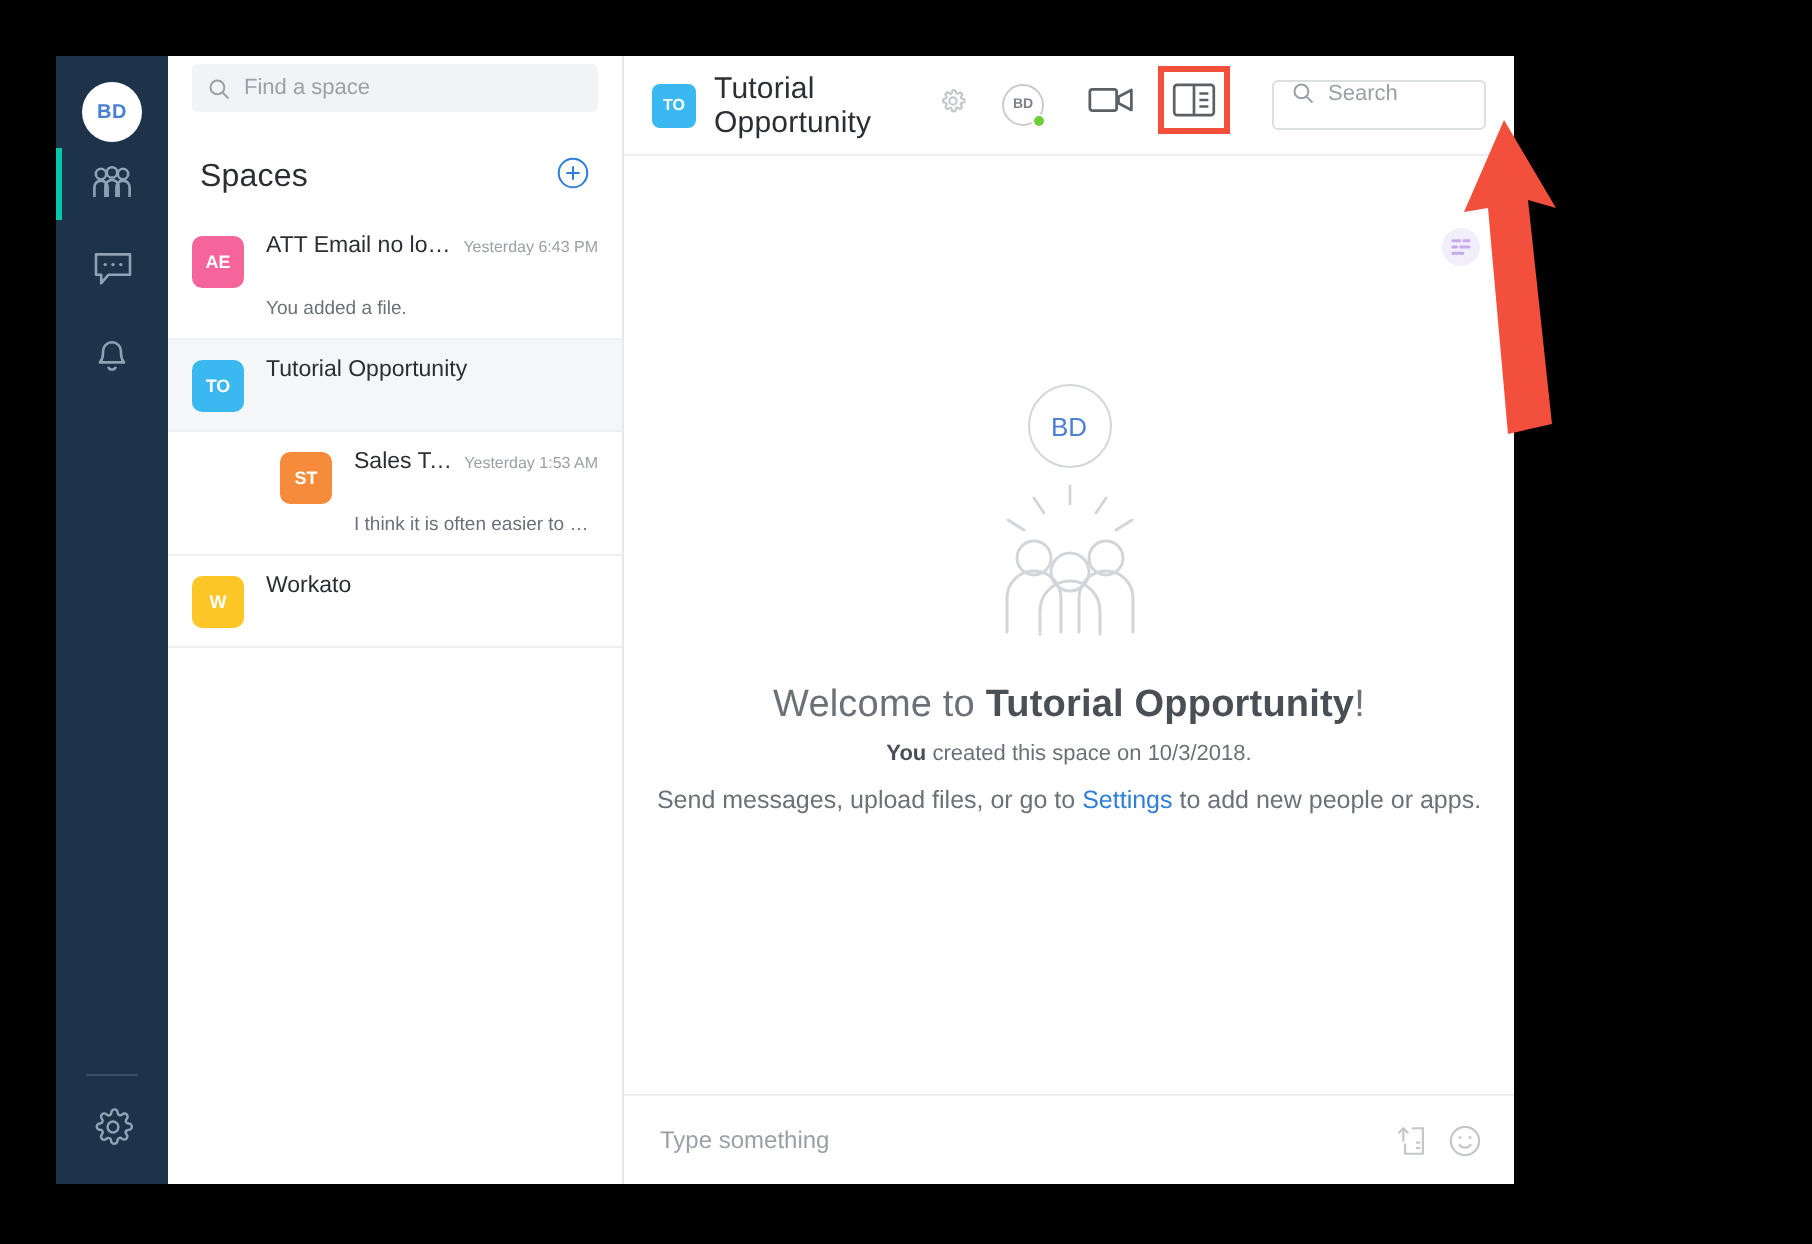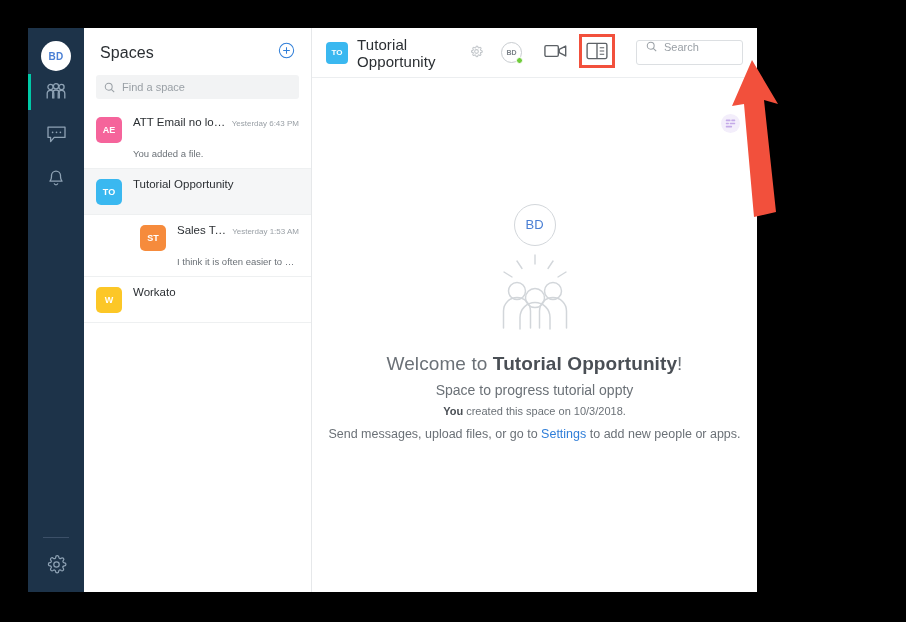--- a/index.html
+++ b/index.html
@@ -371,40 +371,40 @@
       <span>
         <svg width="21" height="21" viewBox="0 0 24 24" fill="none" stroke="currentColor" stroke-width="1.4">
           <circle cx="12" cy="12" r="3.1"></circle>
           <path d="M19.3 14.4a1.5 1.5 0 0 0 .3 1.65l.06.05a1.8 1.8 0 1 1-2.55 2.55l-.05-.06a1.5 1.5 0 0 0-1.65-.3 1.5 1.5 0 0 0-.9 1.37v.15a1.8 1.8 0 1 1-3.6 0v-.08a1.5 1.5 0 0 0-.98-1.37 1.5 1.5 0 0 0-1.65.3l-.05.06a1.8 1.8 0 1 1-2.55-2.55l.06-.05a1.5 1.5 0 0 0 .3-1.65 1.5 1.5 0 0 0-1.37-.9h-.15a1.8 1.8 0 1 1 0-3.6h.08a1.5 1.5 0 0 0 1.37-.98 1.5 1.5 0 0 0-.3-1.65l-.06-.05A1.8 1.8 0 1 1 8.4 4.9l.05.06a1.5 1.5 0 0 0 1.65.3h.07a1.5 1.5 0 0 0 .9-1.37v-.15a1.8 1.8 0 1 1 3.6 0v.08a1.5 1.5 0 0 0 .9 1.37 1.5 1.5 0 0 0 1.65-.3l.05-.06a1.8 1.8 0 1 1 2.55 2.55l-.06.05a1.5 1.5 0 0 0-.3 1.65v.07a1.5 1.5 0 0 0 1.37.9h.15a1.8 1.8 0 1 1 0 3.6h-.08a1.5 1.5 0 0 0-1.37.9z"></path>
         </svg>
       </span>
     </div>
   </div>
 
   <div id="spaces-panel">
+    <div id="search-space-wrap">
+      <span class="sicon">
+        <svg width="11" height="11" viewBox="0 0 14 14" fill="none" stroke="currentColor" stroke-width="1.3">
+          <circle cx="6" cy="6" r="4.4"></circle>
+            <path d="M9.3 9.3L13 13"></path>
+        </svg>
+      </span>
+      <input id="find-space-input" type="text" placeholder="Find a space" style="">
+    </div>
+
     <div id="spaces-header">
       <div id="spaces-title">Spaces</div>
       <div id="add-space-button">
         <span>
           <svg width="17" height="17" viewBox="0 0 20 20" fill="none" stroke="currentColor" stroke-width="1.2">
             <circle cx="10" cy="10" r="8.4"></circle>
             <path d="M10 6.1v7.8M6.1 10h7.8"></path>
           </svg>
         </span>
       </div>
-    </div>
-
-    <div id="search-space-wrap">
-      <span class="sicon">
-        <svg width="11" height="11" viewBox="0 0 14 14" fill="none" stroke="currentColor" stroke-width="1.3">
-          <circle cx="6" cy="6" r="4.4"></circle>
-            <path d="M9.3 9.3L13 13"></path>
-        </svg>
-      </span>
-      <input id="find-space-input" type="text" placeholder="Find a space" style="">
     </div>
 
     <div id="space-list">
         <div class="space-row">
           <div class="space-av" style="background: rgb(245, 100, 155);">AE</div>
           <div class="space-body">
             <div class="space-line1">
               <div class="space-name">ATT Email no longe…</div>
               <div class="space-time">Yesterday 6:43 PM</div>
             </div>
@@ -519,25 +519,42 @@
             <circle cx="61" cy="38" r="8.5"></circle>
             <path d="M47.5 75V58a13.5 13.5 0 0 1 27 0v17"></path>
             <circle cx="43" cy="45" r="9.5"></circle>
             <path d="M28 76V64.5a15 15 0 0 1 30 0V76"></path>
           </g>
         </svg>
       </div>
 
       <h1 id="welcome-heading"><span>Welcome to </span><b>Tutorial Opportunity</b><span>!</span></h1>
 
-      <div id="welcome-subtitle">Space to progress tutorial oppty</div>
 
       <div id="welcome-created"><b>You</b><span> created this space on 10/3/2018.</span></div>
 
       <div id="welcome-hint"><span>Send messages, upload files, or go to </span><span id="settings-link">Settings</span><span> to add new people or apps.</span></div>
     </div>
 
+    <div id="composer">
+      <input id="message-input" type="text" placeholder="Type something" style="">
+      <span class="composer-icon">
+        <svg width="17" height="17" viewBox="0 0 20 20" fill="none" stroke="currentColor" stroke-width="1.3">
+          <path d="M10.5 2.5H17v15H6.5v-6" stroke-linejoin="round"></path>
+          <path d="M13 11h2.5M13 14h2.5"></path>
+          <path d="M5.5 2.5v8M2.6 5.4l2.9-2.9 2.9 2.9"></path>
+        </svg>
+      </span>
+      <span class="composer-icon">
+        <svg width="17" height="17" viewBox="0 0 20 20" fill="none" stroke="currentColor" stroke-width="1.3">
+          <circle cx="10" cy="10" r="8.3"></circle>
+          <circle cx="7" cy="8" r=".85" fill="currentColor" stroke="none"></circle>
+          <circle cx="13" cy="8" r=".85" fill="currentColor" stroke="none"></circle>
+          <path d="M6.4 12a4.4 4.4 0 0 0 7.2 0"></path>
+        </svg>
+      </span>
+    </div>
   </div>
 </div>
 
 <svg id="annotation-arrow" viewBox="0 0 80 160">
   <polygon points="26,0 52,44 38,40 50,152 28,157 18,44 6,46" fill="#f2503c"></polygon>
 </svg>
 
 </body></html>

